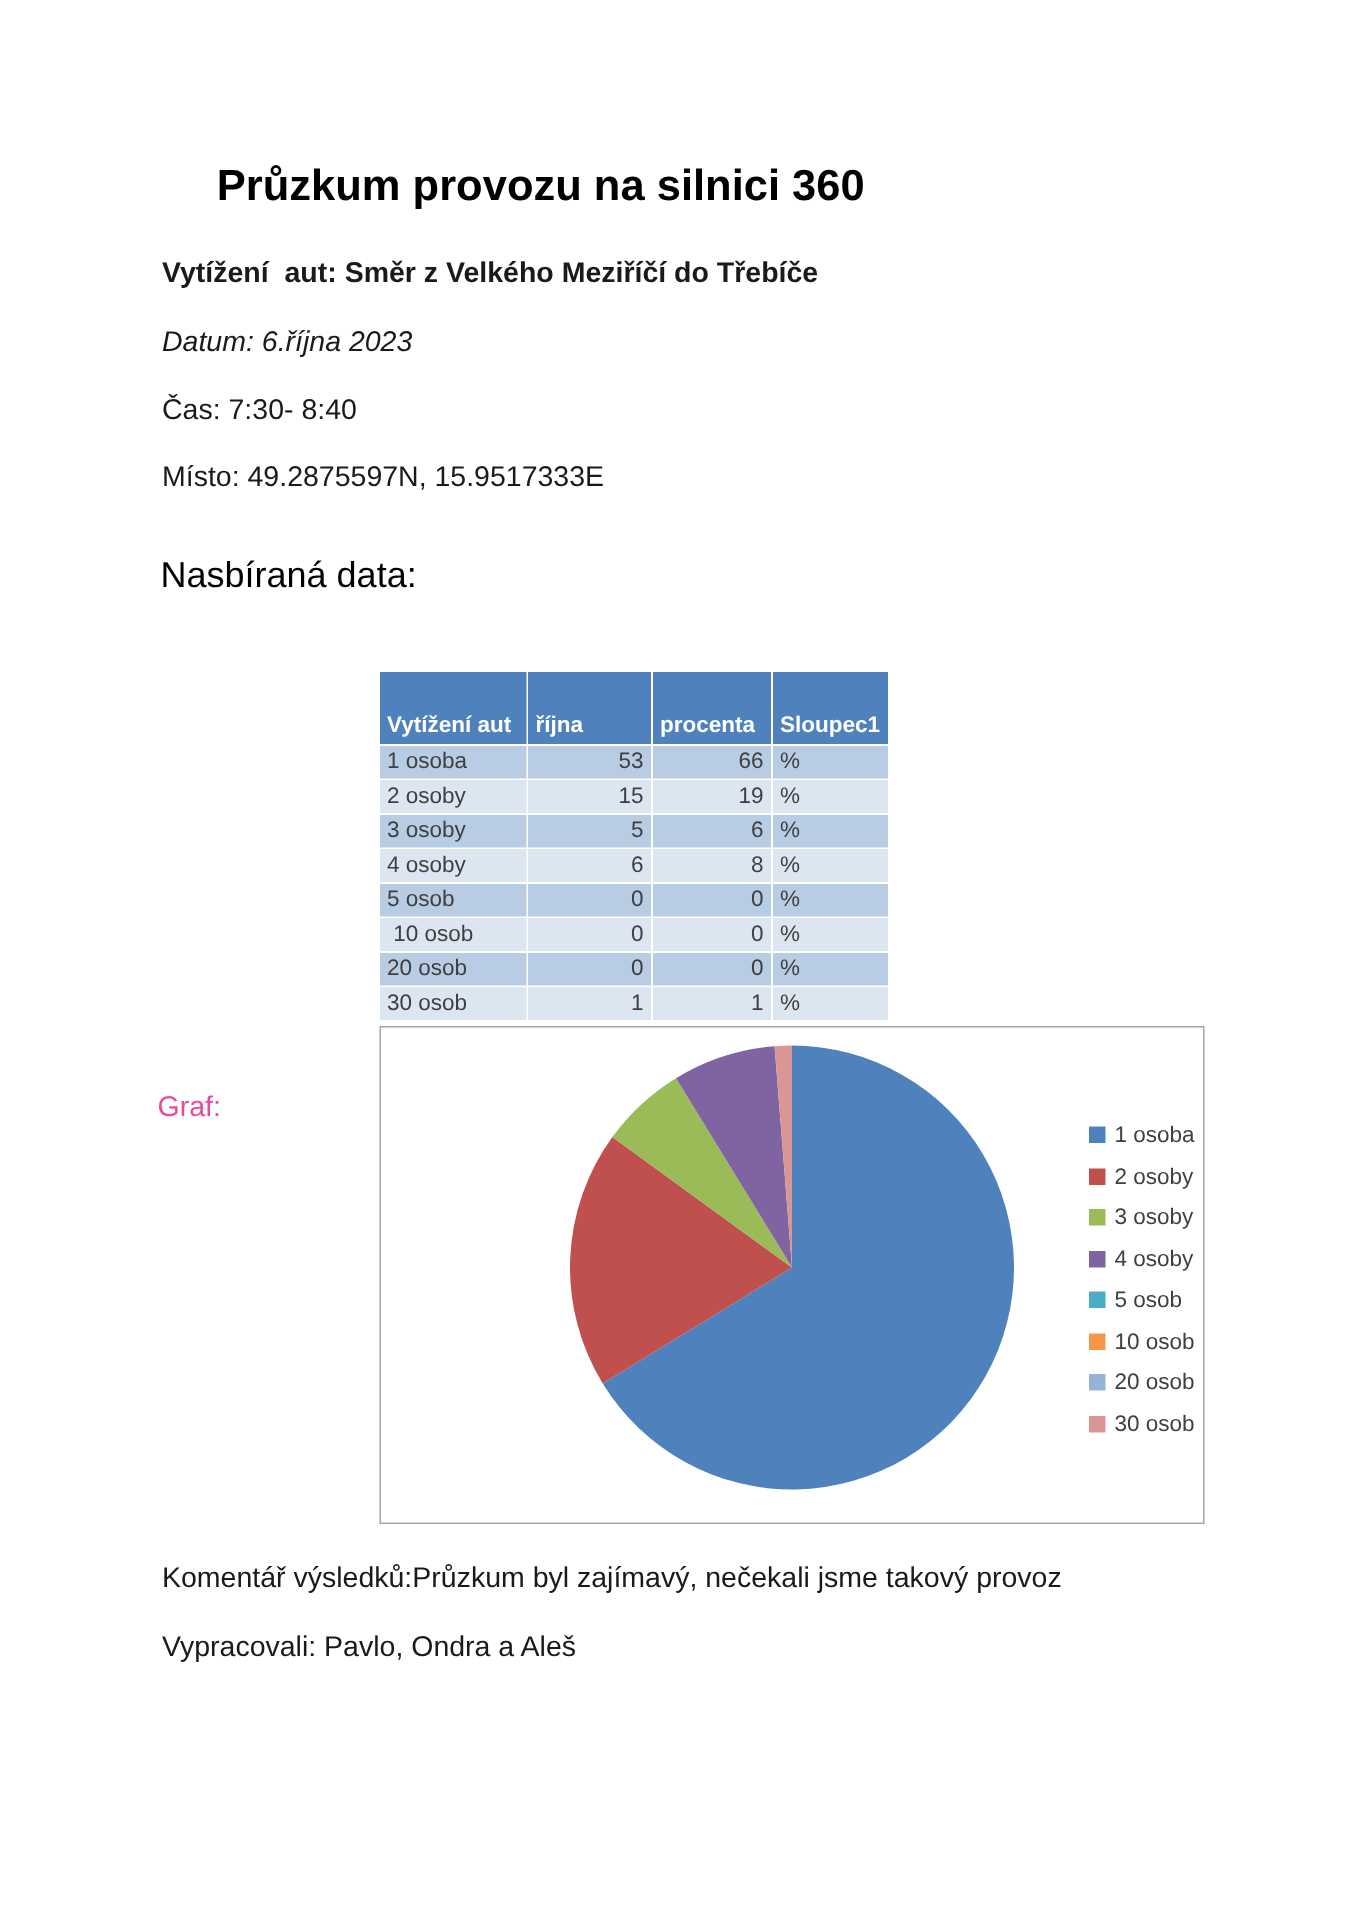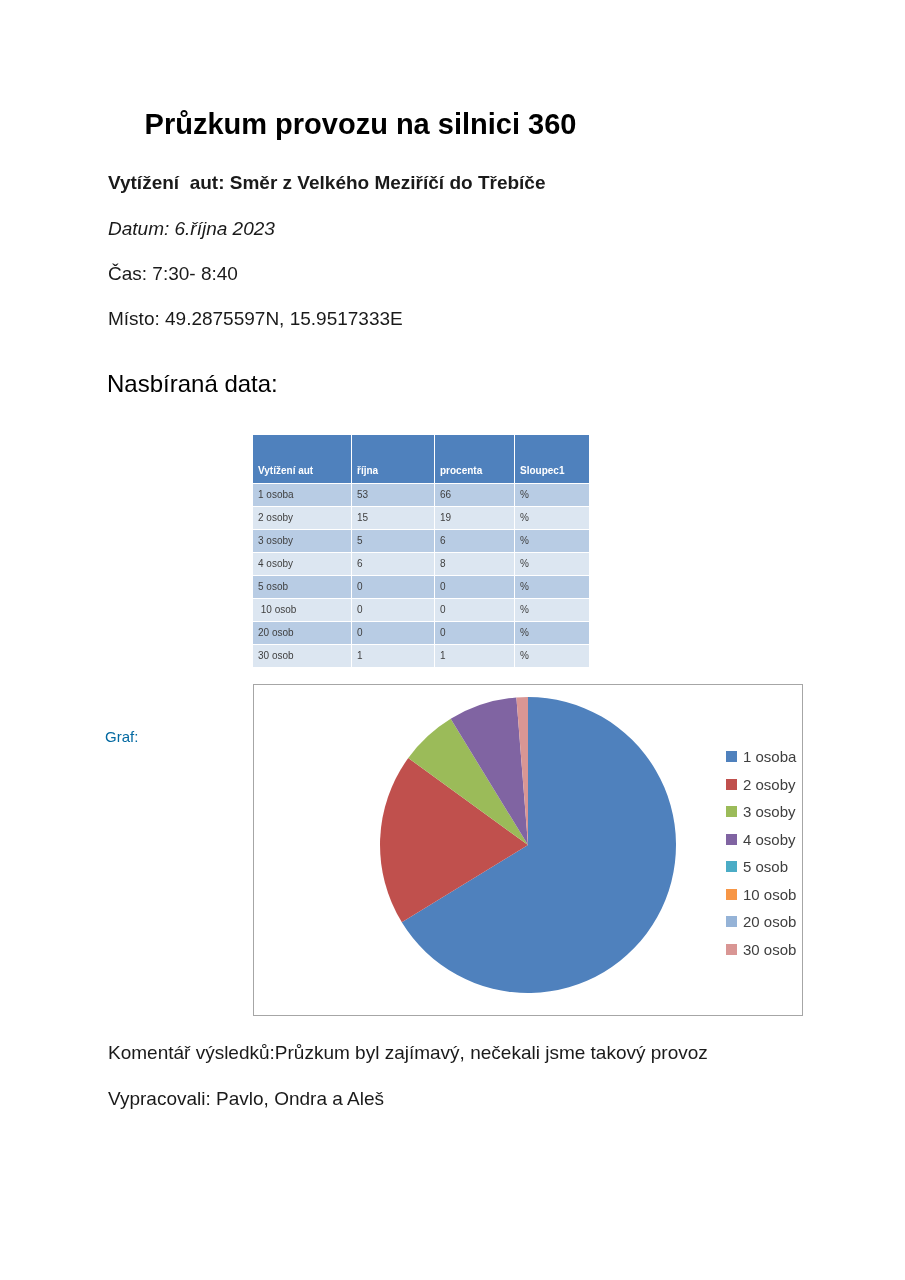--- a/index.html
+++ b/index.html
@@ -28,30 +28,30 @@
   .time-line { top: 263px; }
   .place-line { top: 308px; }
   .section-heading {
     position: absolute;
     left: 107px;
     top: 350px;
     font-size: 24px;
     color: #000000;
     margin-top: 20px;
   }
-  .graf-label { position: absolute; left: 105px; top: 728px; font-size: 15px; color: #0369a1; }
+  .graf-label { position: absolute; left: 105px; top: 728px; font-size: 19px; color: #ec4899; }
 
   
   .data-table {
     position: absolute;
     left: 252px;
-    top: 434px;
+    top: 447px;
     border-collapse: collapse;
     table-layout: fixed;
-    font-size: 10px;
+    font-size: 15px;
     color: #3f3f3f;
   }
   .data-table th, .data-table td {
     border: 1px solid #ffffff;
     white-space: pre-wrap;
     overflow: hidden;
     padding: 0 5px;
   }
   .data-table th {
     background: #4f81bd;
@@ -61,21 +61,21 @@
     vertical-align: bottom;
     height: 45px;
     padding-bottom: 3px;
     line-height: 19px;
   }
   .data-table td { height: 22px; line-height: 22px; }
   .data-table .col-label   { width: 88px; }
   .data-table .col-count   { width: 72px; }
   .data-table .col-percent { width: 69px; }
   .data-table .col-unit    { width: 64px; }
-  .data-table td:nth-child(2), .data-table td:nth-child(3) { }
+  .data-table td:nth-child(2), .data-table td:nth-child(3) { text-align: right; }
   .data-table tr.band-dark td  { background: #b8cce4; }
   .data-table tr.band-light td { background: #dce6f1; }
 
   
   .chart-box {
     position: absolute;
     left: 253px;
     top: 684px;
     width: 548px;
     height: 330px;

